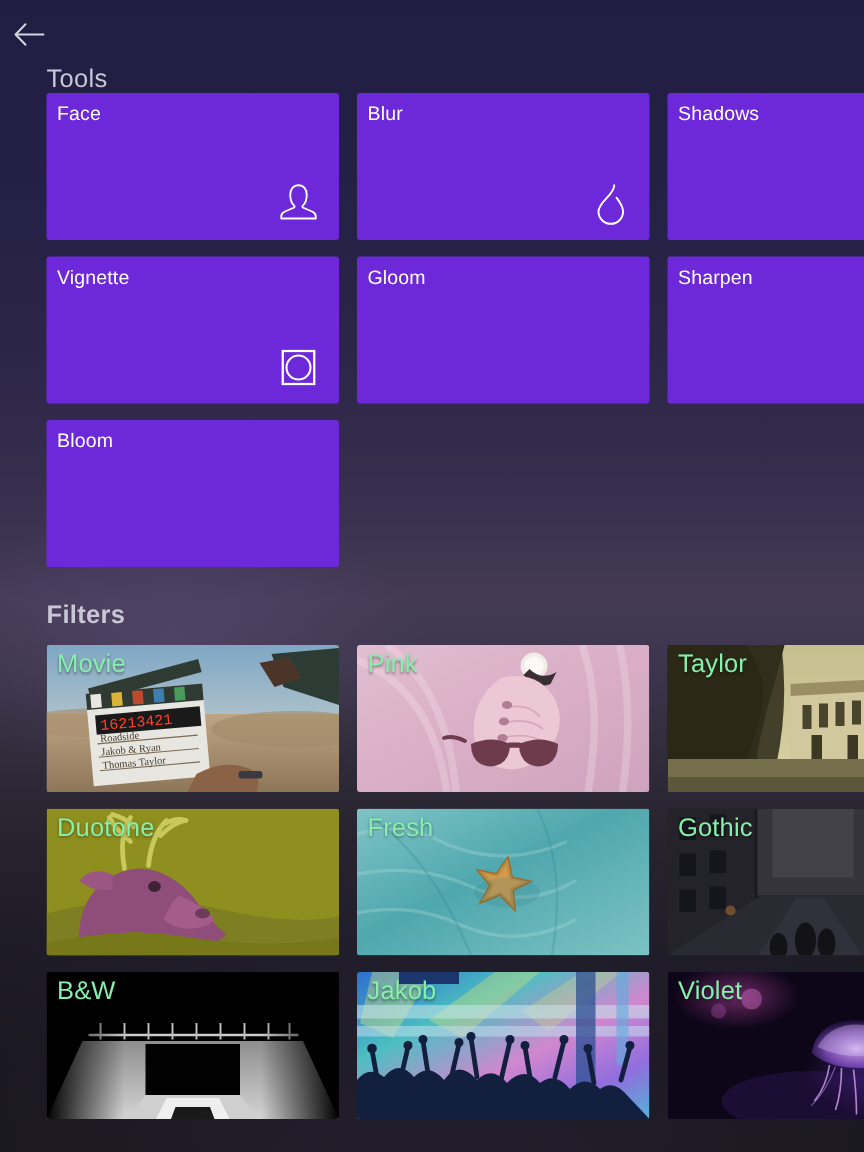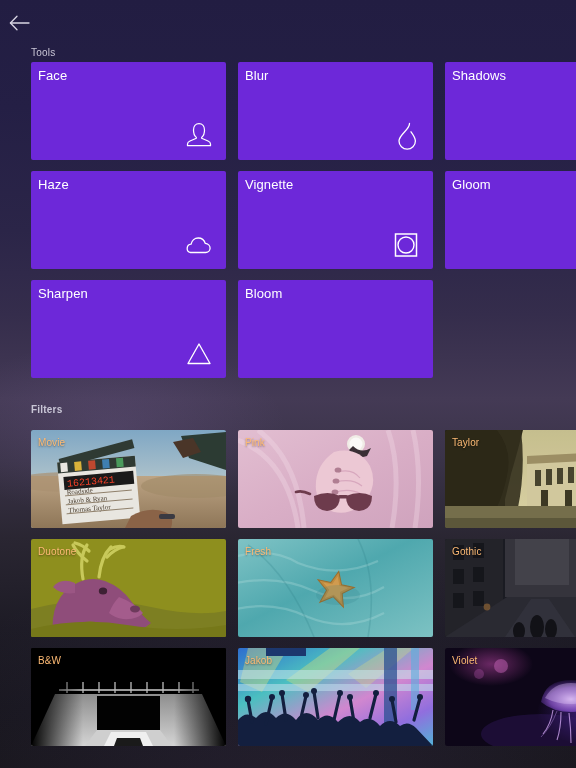--- a/index.html
+++ b/index.html
@@ -46,21 +46,21 @@
     width:28px; height:28px;
     display:flex; align-items:center; justify-content:center;
     cursor:pointer;
   }
   #back-btn svg { display:block; }
 
   
   .section-title {
     position:absolute;
     left:31px;
-    font-size:10px;
+    font-size:17px;
     color:#c9c6d6;
     letter-spacing:0.2px;
     line-height:14px;
   }
   #tools-title  { top:46px; }
   #filters-title{ top:403px;font-weight:bold; }
 
   
   .grid { position:absolute; left:31px; display:flex; flex-wrap:wrap; }
   #tools-grid   { top:62px;  width:620px; gap:11px 12px; }
@@ -96,22 +96,22 @@
     border-radius:2px;
     overflow:hidden;
     cursor:pointer;
     flex:0 0 auto;
     background:#2b2730;
   }
   .filter-thumb { position:absolute; inset:0; overflow:hidden; }
   .filter-thumb svg { position:absolute; inset:0; width:100%; height:100%; display:block; }
   .filter-label {
     position:absolute; left:7px; top:4px;
-    font-size:10px;
-    color:#fdba74;
+    font-size:17px;
+    color:#86efac;
     line-height:17px;
     letter-spacing:0.1px;
     text-shadow:0 1px 2px rgba(0,0,0,0.45);
     z-index:3;
   }
 </style>
 </head>
 <body>
 
 <div id="backdrop">
@@ -150,28 +150,20 @@
         <svg viewBox="0 0 34 32">
           <path d="M20.5 3.5 C20.5 10 10 14.5 10 21 a8.2 8.2 0 0 0 16.4 0 c0-3.2-2.3-6.4-4.4-9.2" fill="none" stroke="#ffffff" stroke-width="1.3" stroke-linecap="round" stroke-linejoin="round"></path>
         </svg>
       </div>
     </div>
 
     <div class="tool-tile">
       <div class="tool-label">Shadows</div>
     </div>
 
-    <div class="tool-tile">
-      <div class="tool-label">Haze</div>
-      <div class="tool-icon">
-        <svg viewBox="0 0 34 32">
-          <path d="M8.5 23.5 a4.2 4.2 0 0 1 .6 -8.3 c.6-3.6 3.6-6.2 7.1-6.2 3.3 0 6.1 2.2 7 5.3 2.8.2 4.9 2.3 4.9 5 a4.4 4.4 0 0 1 -4.4 4.2 z" fill="none" stroke="#ffffff" stroke-width="1.3" stroke-linejoin="round"></path>
-        </svg>
-      </div>
-    </div>
 
     <div class="tool-tile">
       <div class="tool-label">Vignette</div>
       <div class="tool-icon">
         <svg viewBox="0 0 34 32">
           <rect x="6.5" y="5" width="21" height="22" fill="none" stroke="#ffffff" stroke-width="1.5"></rect>
           <circle cx="17" cy="16" r="8" fill="none" stroke="#ffffff" stroke-width="1.4"></circle>
         </svg>
       </div>
     </div>

